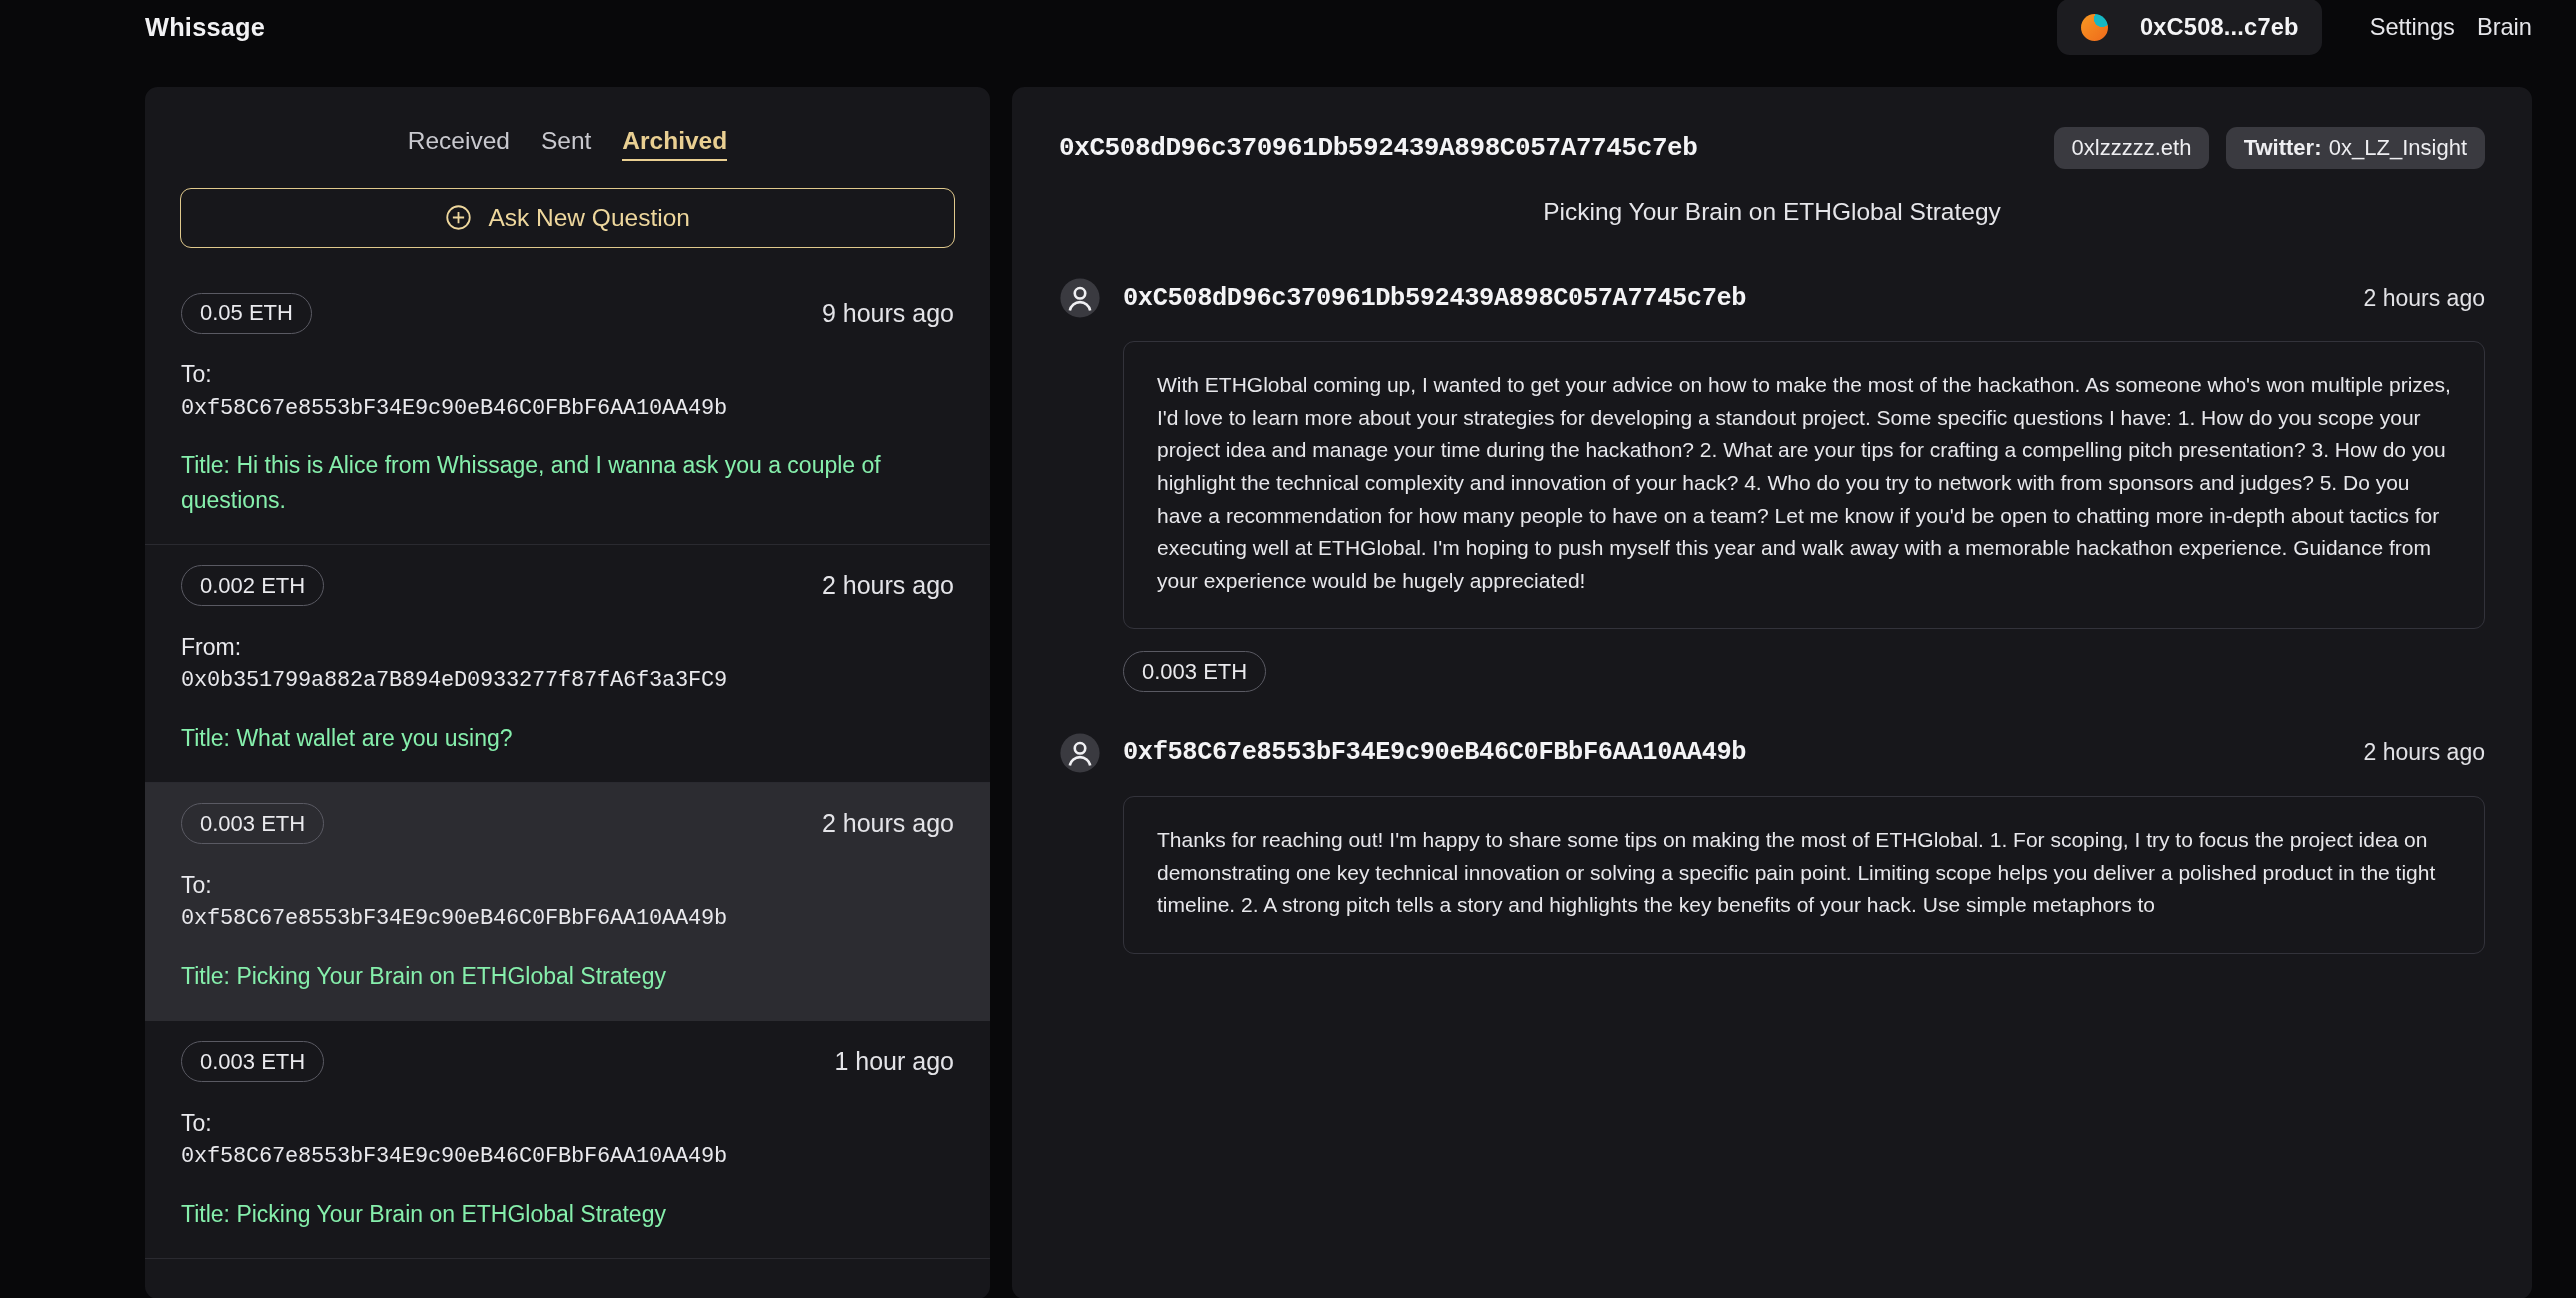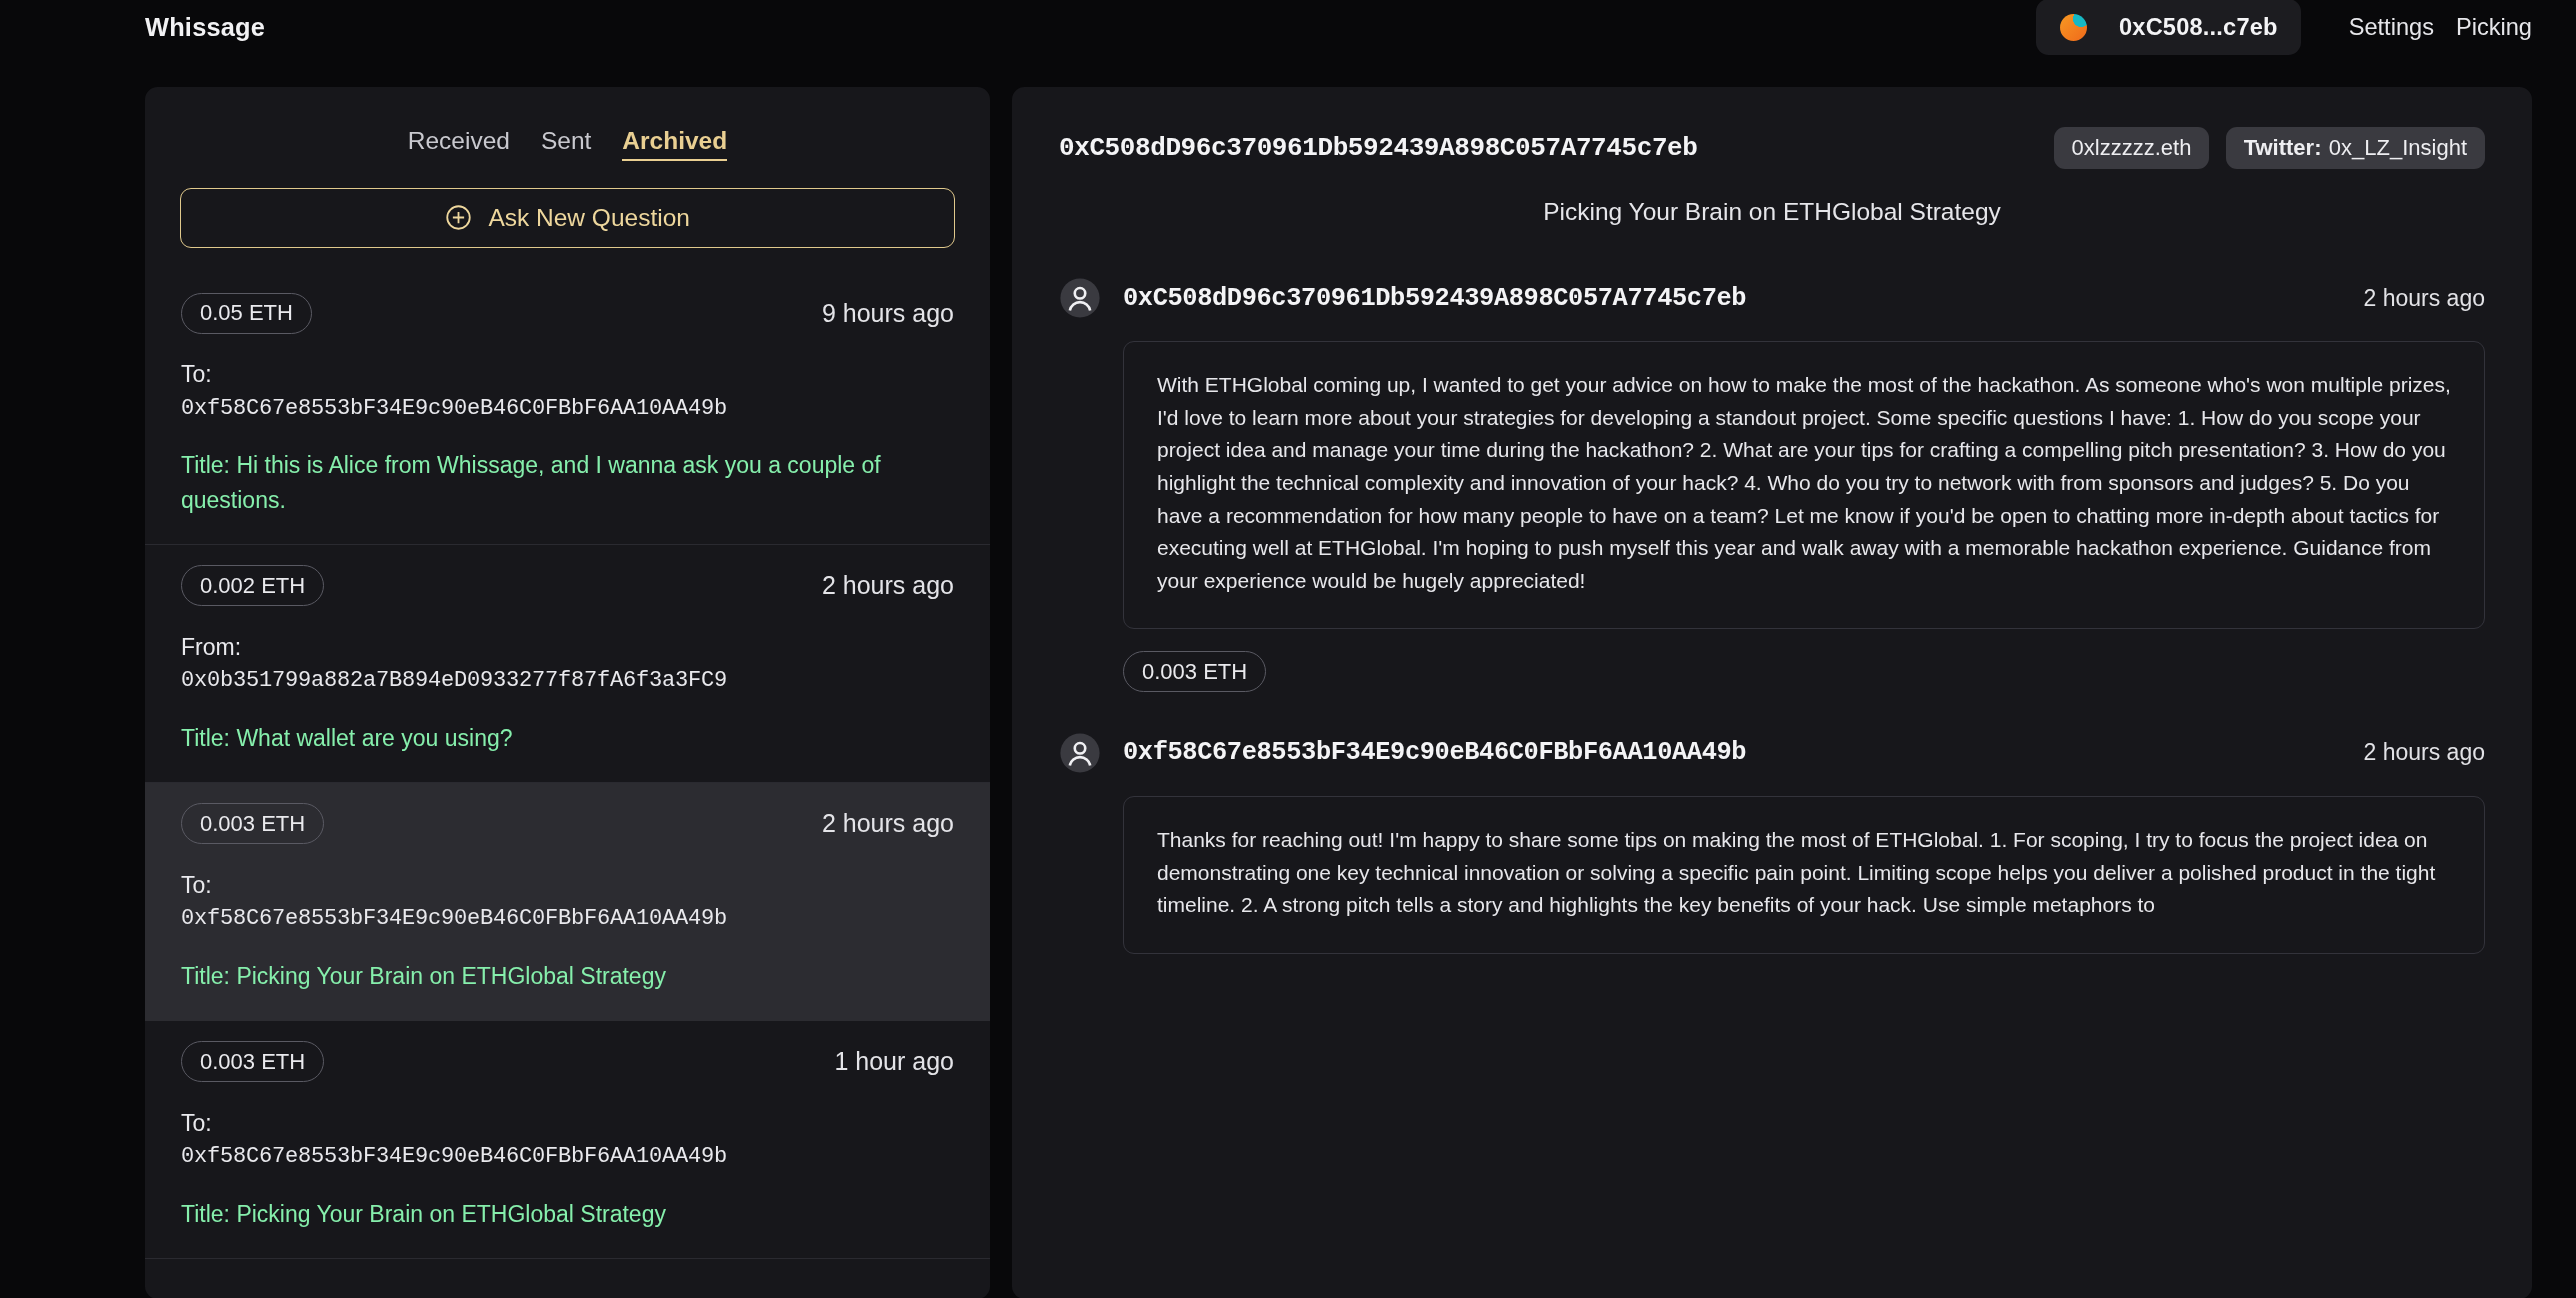--- a/index.html
+++ b/index.html
@@ -181,21 +181,21 @@
 <div class="app">
 
   <div class="topbar">
     <div class="brand">Whissage</div>
     <div class="topbar-right">
       <div class="wallet-chip">
         <span class="avatar-blockie"></span>
         <span class="wallet-addr">0xC508...c7eb</span>
       </div>
       <a class="topnav-link" href="#">Settings</a>
-      <a class="topnav-link" href="#">Picking</a>
+      <a class="topnav-link" href="#">Brain</a>
     </div>
   </div>
 
   <div class="layout">
 
     <div class="sidebar">
 
       <div class="tabs">
         <div class="tab">Received</div>
         <div class="tab">Sent</div>

